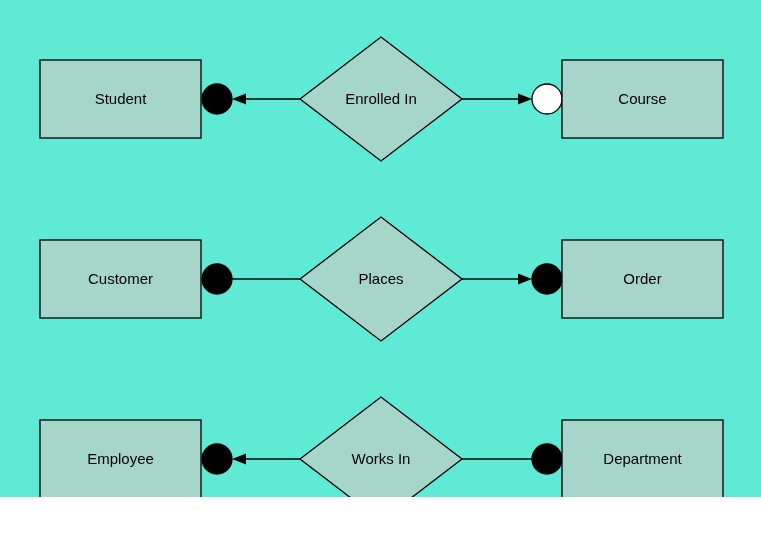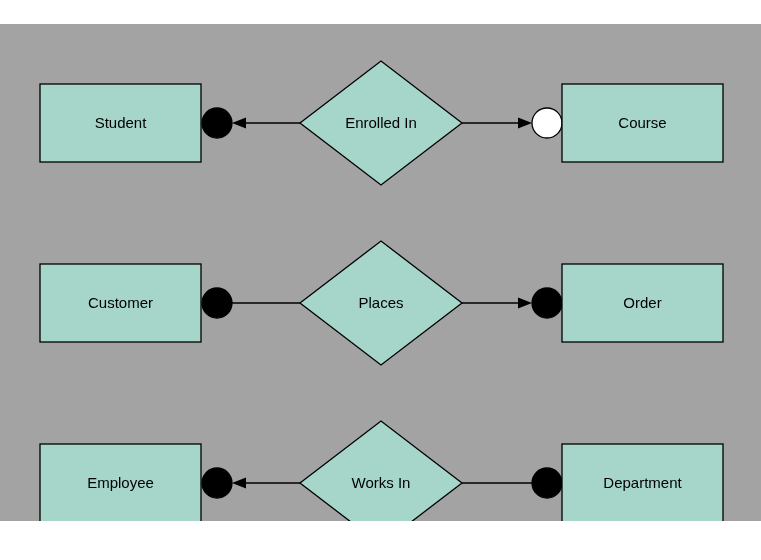--- a/index.html
+++ b/index.html
@@ -4,24 +4,23 @@
 <style>
   html, body {
     margin: 0;
     padding: 0;
     background: #ffffff;
   }
   .canvas {
     position: relative;
     width: 761px;
     height: 497px;
-    background: #a3a3a3;
+    background: #5eead4;
     overflow: hidden;
     font-family: "Liberation Sans", sans-serif;
-    margin-top: 24px;
   }
   svg text {
     font-family: "Liberation Sans", sans-serif;
     font-size: 15px;
     fill: #000000;
     text-anchor: middle;
   }
   .shape {
     stroke: #000000;
     stroke-width: 1.3;

